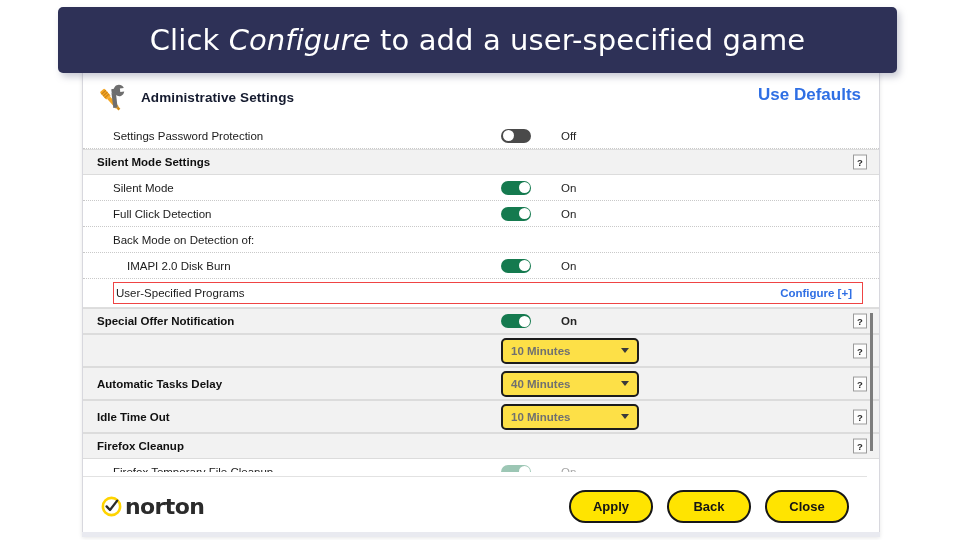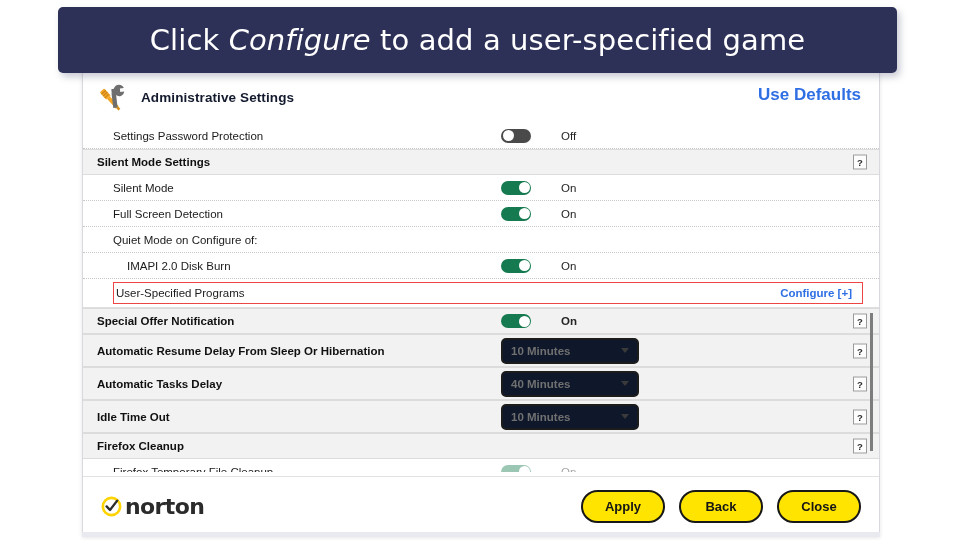--- a/index.html
+++ b/index.html
@@ -111,21 +111,21 @@
   }
   .toggle.on  .knob { right: 1.5px; }
   .toggle.off .knob { left: 1.5px; }
   .dim { opacity: 0.42; }
 
   
   .dropdown {
     position: absolute; left: 418px; top: 50%; transform: translateY(-50%);
     width: 138px; height: 26px;
     border: 2px solid #1c1c1c; border-radius: 5px;
-    background: #0f172a;
+    background: #fde047;
     display: flex; align-items: center;
     padding: 0 8px;
     font-size: 11.5px; color: #707070;
     cursor: pointer;
   }
   .dropdown .dd-val { flex: 1 1 auto; }
   .dropdown .dd-arrow {
     width: 0; height: 0;
     border-left: 4px solid transparent;
     border-right: 4px solid transparent;
@@ -162,21 +162,21 @@
     background: transparent;
   }
   .scrollbar-thumb {
     position: absolute; right: 3px; width: 3px; height: 138px; top: 190px;
     background: #7d7d7d;
     cursor: pointer;
   }
 
   
   .footer {
-    position: absolute; bottom: 0; left: 0; right: 0;
+    position: absolute; bottom: 0; left: 0; right: 12px;
     height: 60px;
     border-top: 1px solid #e2e2e2;
     background: #ffffff;
     display: flex; align-items: center;
     padding: 0 18px;
   }
   .logo { display: flex; align-items: center; gap: 3px; }
   .logo-mark { width: 21px; height: 21px; position: relative; }
   .logo-word {
     font-size: 22px; font-weight: bold; color: #2b2b2b;
@@ -253,30 +253,30 @@
           <div class="row dotted indent1">
             <span class="lbl">Silent Mode</span>
             <div class="ctrl-col">
               <span class="toggle on">
                 <span class="knob"></span>
               </span>
             </div>
             <div class="state-col">On</div>
           </div>
           <div class="row dotted indent1">
-            <span class="lbl">Full Screen Detection</span>
+            <span class="lbl">Full Click Detection</span>
             <div class="ctrl-col">
               <span class="toggle on">
                 <span class="knob"></span>
               </span>
             </div>
             <div class="state-col">On</div>
           </div>
           <div class="row dotted indent1">
-            <span class="lbl">Quiet Mode on Configure of:</span>
+            <span class="lbl">Back Mode on Detection of:</span>
           </div>
           <div class="row dotted indent2">
             <span class="lbl">IMAPI 2.0 Disk Burn</span>
             <div class="ctrl-col">
               <span class="toggle on">
                 <span class="knob"></span>
               </span>
             </div>
             <div class="state-col">On</div>
           </div>
@@ -290,21 +290,20 @@
             <span class="lbl">Special Offer Notification</span>
             <div class="ctrl-col">
               <span class="toggle on">
                 <span class="knob"></span>
               </span>
             </div>
             <div class="state-col">On</div>
             <div class="helpbox">?</div>
           </div>
           <div class="row section solid tall">
-            <span class="lbl">Automatic Resume Delay From Sleep Or Hibernation</span>
             <div class="dropdown">
               <span class="dd-val">10 Minutes</span>
               <span class="dd-arrow"></span>
             </div>
             <div class="helpbox">?</div>
           </div>
           <div class="row section solid tall">
             <span class="lbl">Automatic Tasks Delay</span>
             <div class="dropdown">
               <span class="dd-val">40 Minutes</span>

